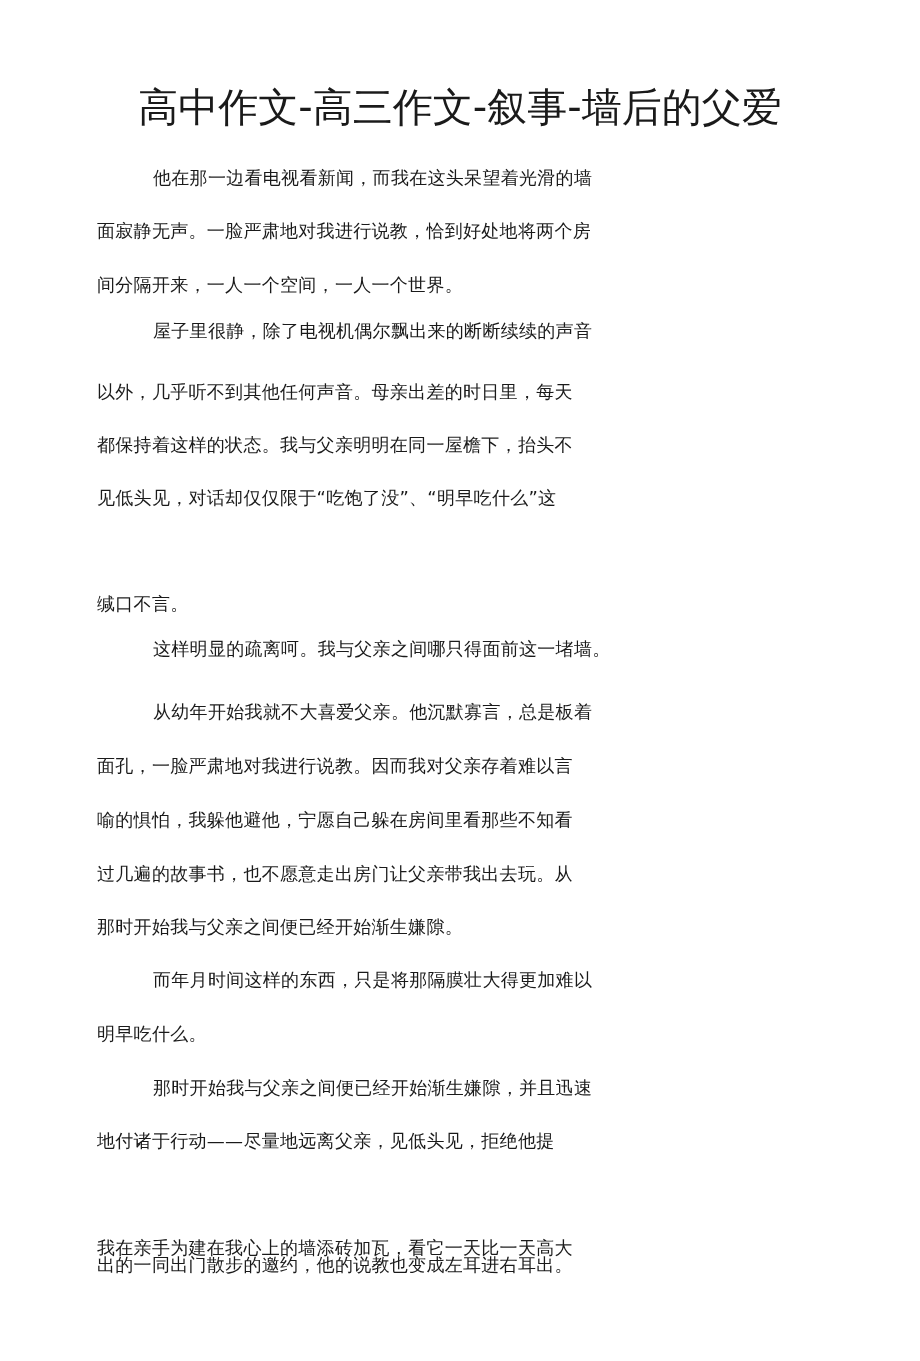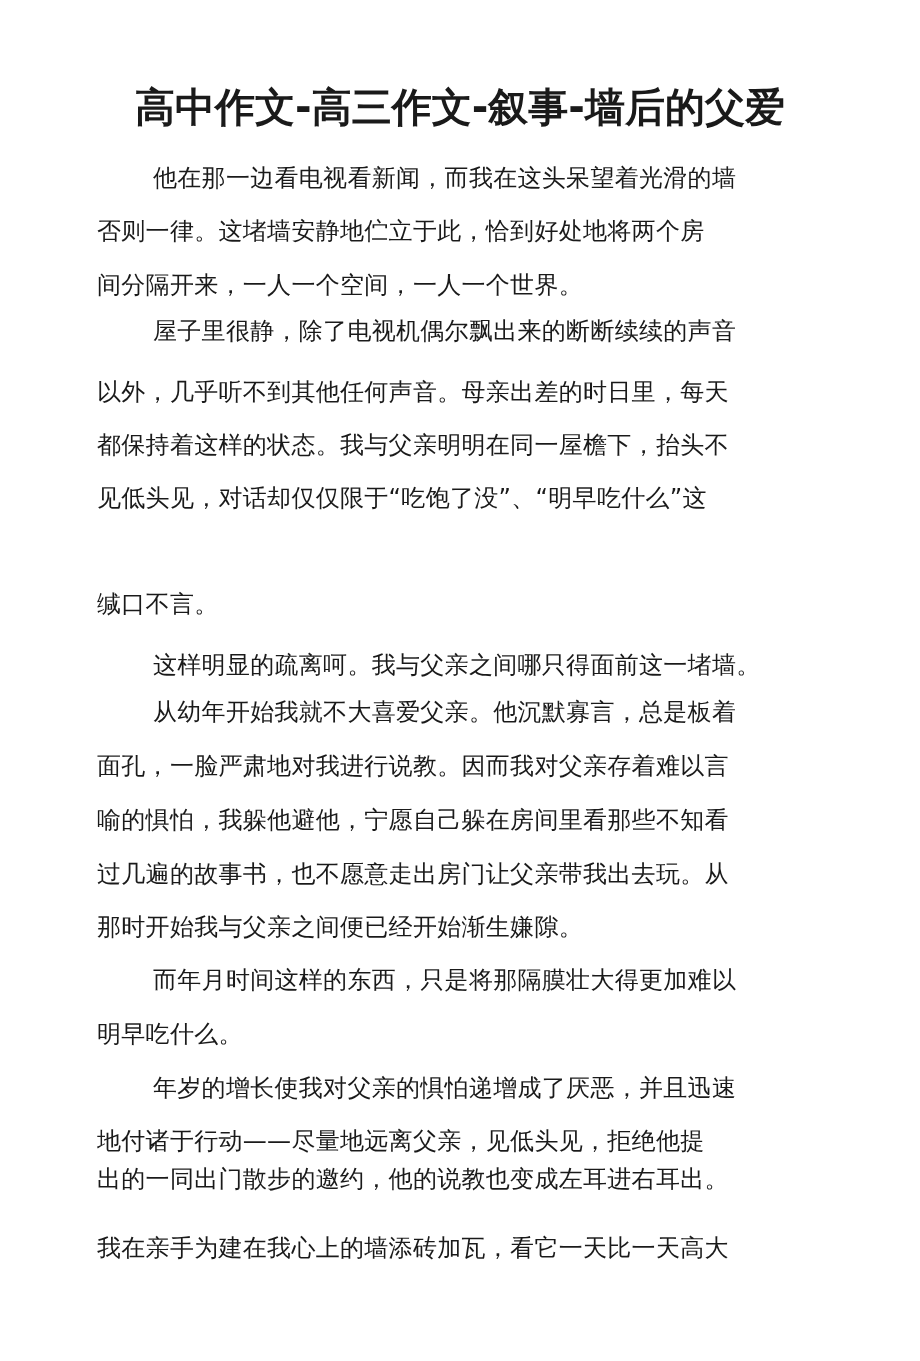--- a/index.html
+++ b/index.html
@@ -1,48 +1,48 @@
 <!DOCTYPE html>
 <html><head>
   <meta charset="utf-8">
   <style>
     html, body { margin: 0; padding: 0; background: #ffffff; }
     body { width: 920px; height: 1361px; position: relative; overflow: hidden;
            font-family: "DejaVu Sans", "Liberation Sans", sans-serif; color: #1a1a1a; }
     .page { position: absolute; left: 0; top: 0; width: 920px; height: 1361px; }
     .title { position: absolute; left: 0; width: 920px; top: 80px; text-align: center;
-             font-size: 40px; line-height: 54px; letter-spacing: 0px; white-space: nowrap; font-weight: bold; }
-    .line { position: absolute; left: 97px; font-size: 24px; line-height: 34px;
+             font-size: 40px; line-height: 54px; letter-spacing: 0px; white-space: nowrap; }
+    .line { position: absolute; left: 97px; font-size: 18px; line-height: 34px;
             white-space: nowrap; letter-spacing: 0.3px; }
     .indent { left: 153px; }
   </style>
 </head>
 <body>
 
 <div class="page">
   <div class="title">高中作文-高三作文-叙事-墙后的父爱</div>
 
   <div class="line indent" style="top:161px">他在那一边看电视看新闻，而我在这头呆望着光滑的墙</div>
-  <div class="line" style="top:214px">否则一律。这堵墙安静地伫立于此，恰到好处地将两个房</div>
+  <div class="line" style="top:214px">面寂静无声。一脸严肃地对我进行说教，恰到好处地将两个房</div>
   <div class="line" style="top:268px">间分隔开来，一人一个空间，一人一个世界。</div>
 
   <div class="line indent" style="top:314px">屋子里很静，除了电视机偶尔飘出来的断断续续的声音</div>
   <div class="line" style="top:375px">以外，几乎听不到其他任何声音。母亲出差的时日里，每天</div>
   <div class="line" style="top:428px">都保持着这样的状态。我与父亲明明在同一屋檐下，抬头不</div>
   <div class="line" style="top:481px">见低头见，对话却仅仅限于“吃饱了没”、“明早吃什么”这</div>
   <div class="line" style="top:587px">缄口不言。</div>
 
-  <div class="line indent" style="top:648px">这样明显的疏离呵。我与父亲之间哪只得面前这一堵墙。</div>
+  <div class="line indent" style="top:632px">这样明显的疏离呵。我与父亲之间哪只得面前这一堵墙。</div>
 
   <div class="line indent" style="top:695px">从幼年开始我就不大喜爱父亲。他沉默寡言，总是板着</div>
   <div class="line" style="top:803px">喻的惧怕，我躲他避他，宁愿自己躲在房间里看那些不知看</div>
   <div class="line" style="top:749px">面孔，一脸严肃地对我进行说教。因而我对父亲存着难以言</div>
   <div class="line" style="top:857px">过几遍的故事书，也不愿意走出房门让父亲带我出去玩。从</div>
   <div class="line" style="top:910px">那时开始我与父亲之间便已经开始渐生嫌隙。</div>
 
   <div class="line indent" style="top:963px">而年月时间这样的东西，只是将那隔膜壮大得更加难以</div>
   <div class="line" style="top:1017px">明早吃什么。</div>
 
-  <div class="line indent" style="top:1071px">年岁的增长使我对父亲的惧怕递增成了厌恶，并且迅速</div>
+  <div class="line indent" style="top:1071px">那时开始我与父亲之间便已经开始渐生嫌隙，并且迅速</div>
   <div class="line" style="top:1124px">地付诸于行动——尽量地远离父亲，见低头见，拒绝他提</div>
-  <div class="line" style="top:1162px">出的一同出门散步的邀约，他的说教也变成左耳进右耳出。</div>
+  <div class="line" style="top:1248px">出的一同出门散步的邀约，他的说教也变成左耳进右耳出。</div>
   <div class="line" style="top:1231px">我在亲手为建在我心上的墙添砖加瓦，看它一天比一天高大</div>
 </div>
 
 </body></html>

